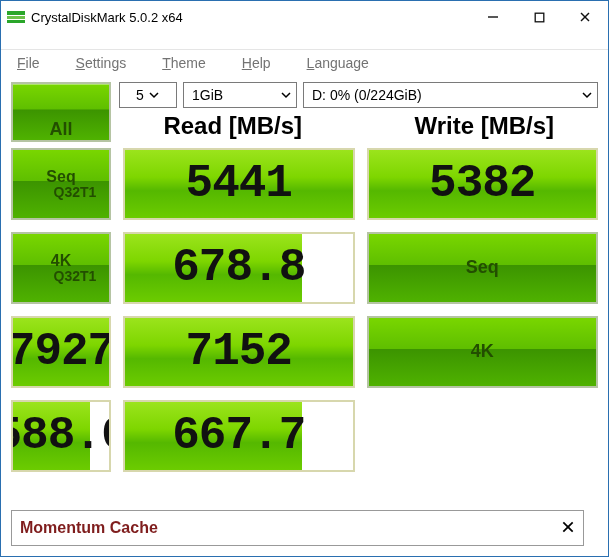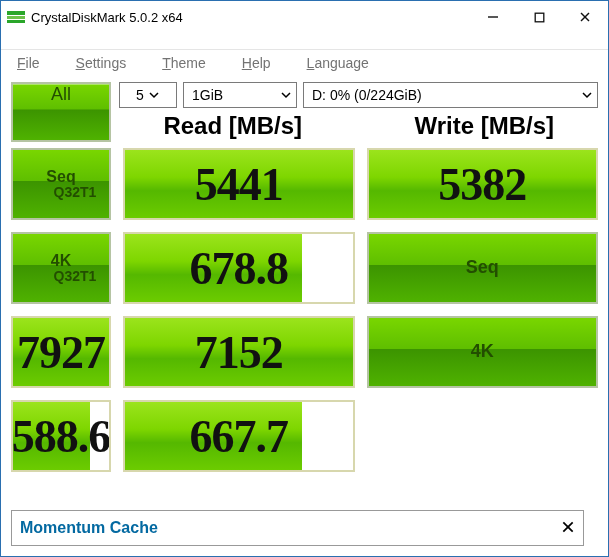--- a/index.html
+++ b/index.html
@@ -37,22 +37,22 @@
     flex:1 1 auto;padding:6px 10px 0 10px;display:flex;flex-direction:column;
   }
   
   .top-row{
     display:grid;grid-template-columns:100px 1fr;gap:8px;align-items:start;
   }
   .all-btn{
     height:56px;
     border:2px solid #b5c4a3;
     background:linear-gradient(to bottom,#79d600 0%,#5fbf00 45%,#3c9400 46%,#4fb200 100%);
-    display:flex;align-items:flex-start;justify-content:center;
-    color:#234e00;font-weight:400;font-size:18px;
+    display:flex;align-items:flex-end;justify-content:center;
+    color:#234e00;font-weight:700;font-size:18px;
     box-shadow:inset 0 1px 0 rgba(255,255,255,.4);
     cursor:pointer;
   }
   .selects-and-header{
     display:flex;flex-direction:column;gap:4px;
   }
   .selects{display:flex;gap:6px;}
   .sel{
     border:1px solid #7a7a7a;background:#fff;height:24px;
     display:flex;align-items:center;justify-content:space-between;
@@ -92,28 +92,28 @@
     display:flex;align-items:center;justify-content:center;
     overflow:hidden;
   }
   .valcell .bar{
     position:absolute;right:0;top:0;bottom:0;
     background:#fff;
   }
   .valcell .num{
     position:relative;z-index:1;
     font-size:46px;font-weight:800;color:#111;letter-spacing:-1px;
-    font-family:Liberation Serif, serif;
+    font-family:Liberation Mono, monospace;
   }
   
   .footer{
     margin:auto 24px 10px 10px;
     border:1px solid #999;
     height:34px;display:flex;align-items:center;justify-content:space-between;
-    padding:0 8px;font-size:16px;font-weight:700;color:#0369a1;
+    padding:0 8px;font-size:16px;font-weight:700;color:#7f1d1d;
   }
   .footer .close{font-weight:400;font-size:18px;}
 </style>
 </head>
 <body>
 
 <div class="window">
 
   <div class="titlebar">
     <span class="app-icon">

